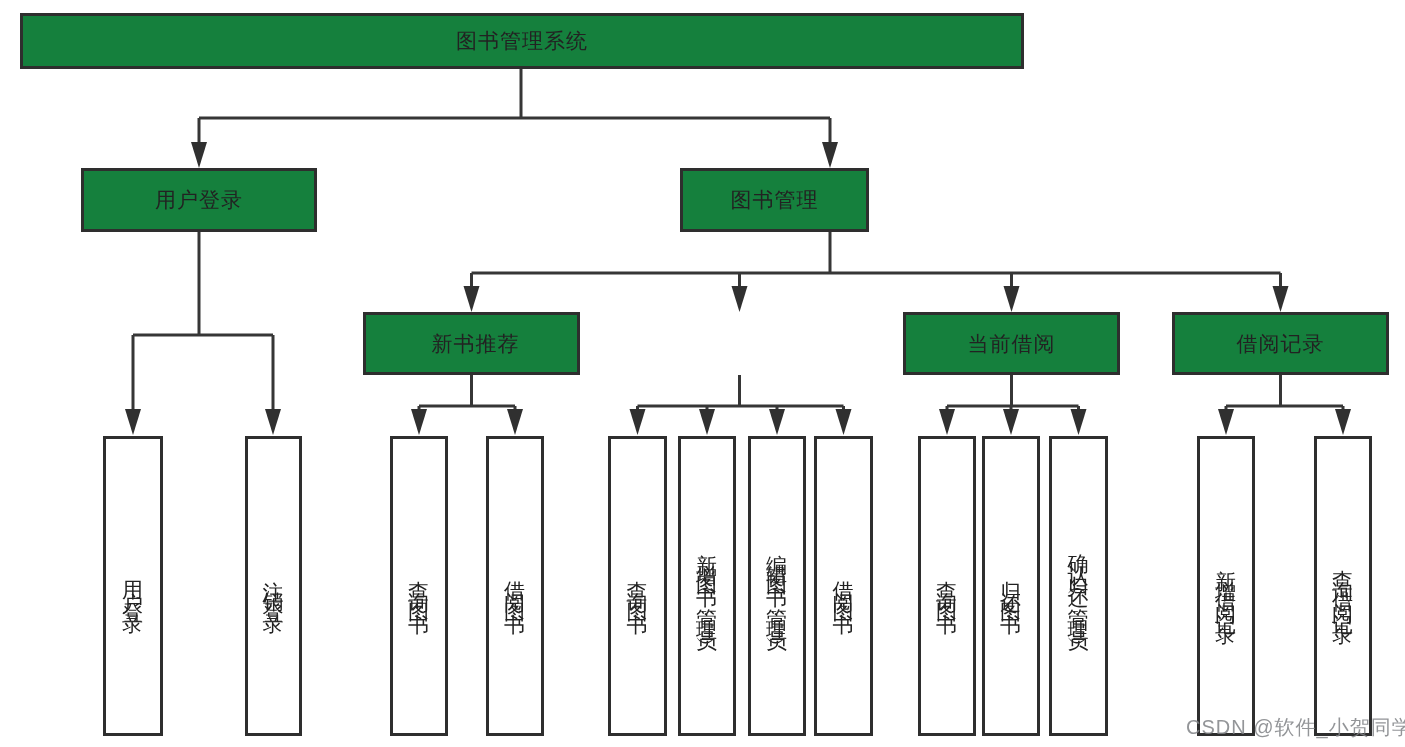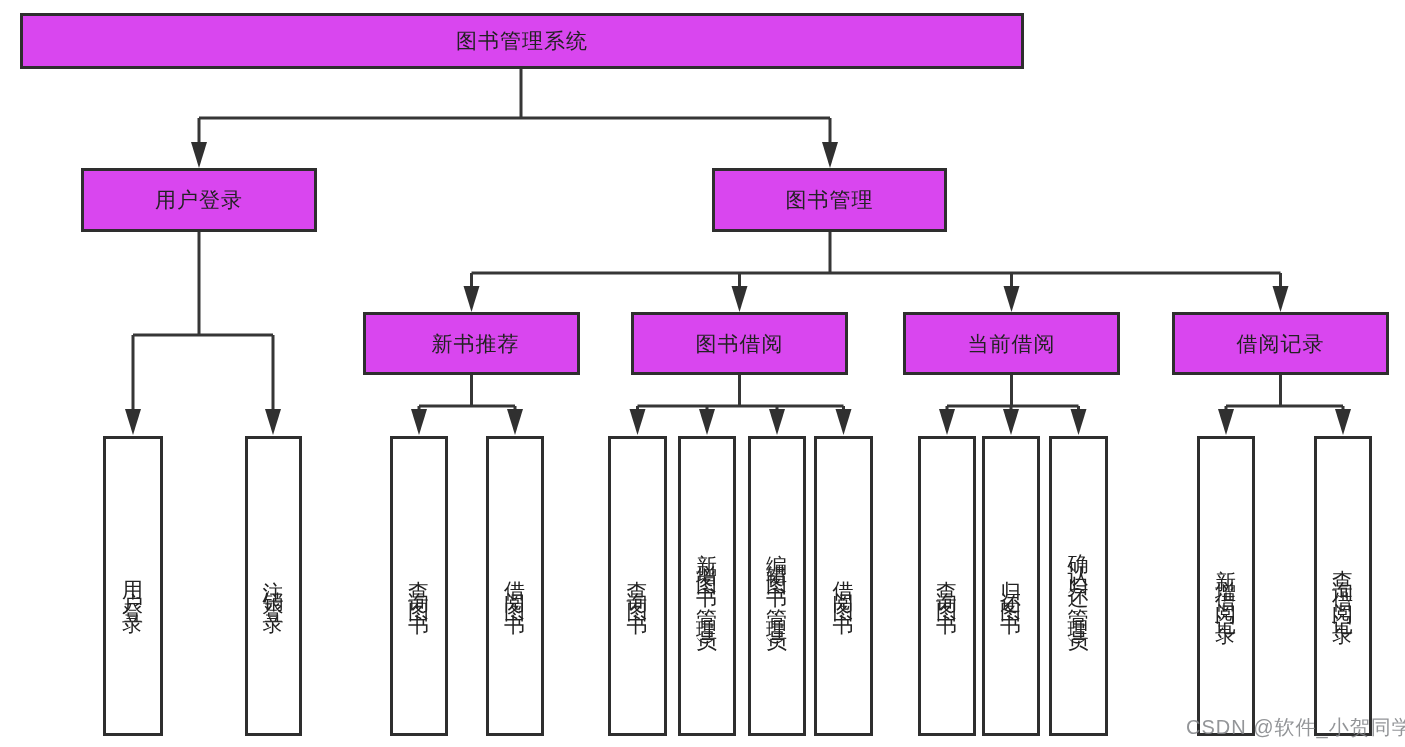--- a/index.html
+++ b/index.html
@@ -14,21 +14,21 @@
   svg.connectors {
     position: absolute;
     left: 0; top: 0;
     width: 1405px; height: 747px;
     pointer-events: none;
   }
   .hbox {
     position: absolute;
     box-sizing: border-box;
     border: 3px solid #2e2e2e;
-    background: #d946ef;
+    background: #15803d;
     display: flex;
     align-items: center;
     justify-content: center;
     font-size: 21px;
     font-weight: 500;
     color: #222222;
     letter-spacing: 1px;
     z-index: 2;
   }
   .vbox {
@@ -60,21 +60,21 @@
     font-size: 20px;
     font-weight: 400;
     color: rgba(128, 130, 134, 0.85);
     letter-spacing: 1px;
     z-index: 5;
     white-space: nowrap;
   }
   
   #n-root          { left: 20px;   top: 13px;  width: 1004px; height: 56px; }
   #n-user-login    { left: 81px;   top: 168px; width: 236px;  height: 64px; }
-  #n-book-mgmt     { left: 712px;  top: 168px; width: 235px;  height: 64px; }
+  #n-book-mgmt     { left: 680px;  top: 168px; width: 189px;  height: 64px; }
   #n-new-book-rec  { left: 363px;  top: 312px; width: 217px;  height: 63px; padding-left: 8px; }
   #n-book-borrow   { left: 631px;  top: 312px; width: 217px;  height: 63px; }
   #n-current-borrow{ left: 903px;  top: 312px; width: 217px;  height: 63px; text-align: center; }
   #n-borrow-record { left: 1172px; top: 312px; width: 217px;  height: 63px; font-family: Liberation Mono, monospace; }
   #n-ul-login      { left: 103px;  width: 60px; }
   #n-ul-logout     { left: 245px;  width: 57px; }
   #n-nb-query      { left: 390px;  width: 58px; }
   #n-nb-borrow     { left: 486px;  width: 58px; }
   #n-bb-query      { left: 608px;  width: 59px; }
   #n-bb-add        { left: 678px;  width: 58px; }
@@ -138,23 +138,20 @@
   <div class="hbox" id="n-user-login">
     <span>用户登录</span>
   </div>
   <div class="hbox" id="n-book-mgmt">
     <span>图书管理</span>
   </div>
 
   <div class="hbox" id="n-new-book-rec">
     <span>新书推荐</span>
   </div>
-  <div class="hbox" id="n-book-borrow">
-    <span>图书借阅</span>
-  </div>
   <div class="hbox" id="n-current-borrow">
     <span>当前借阅</span>
   </div>
   <div class="hbox" id="n-borrow-record">
     <span>借阅记录</span>
   </div>
 
   <div class="vbox" id="n-ul-login">
     <span class="vtext">用户登录</span>
   </div>

